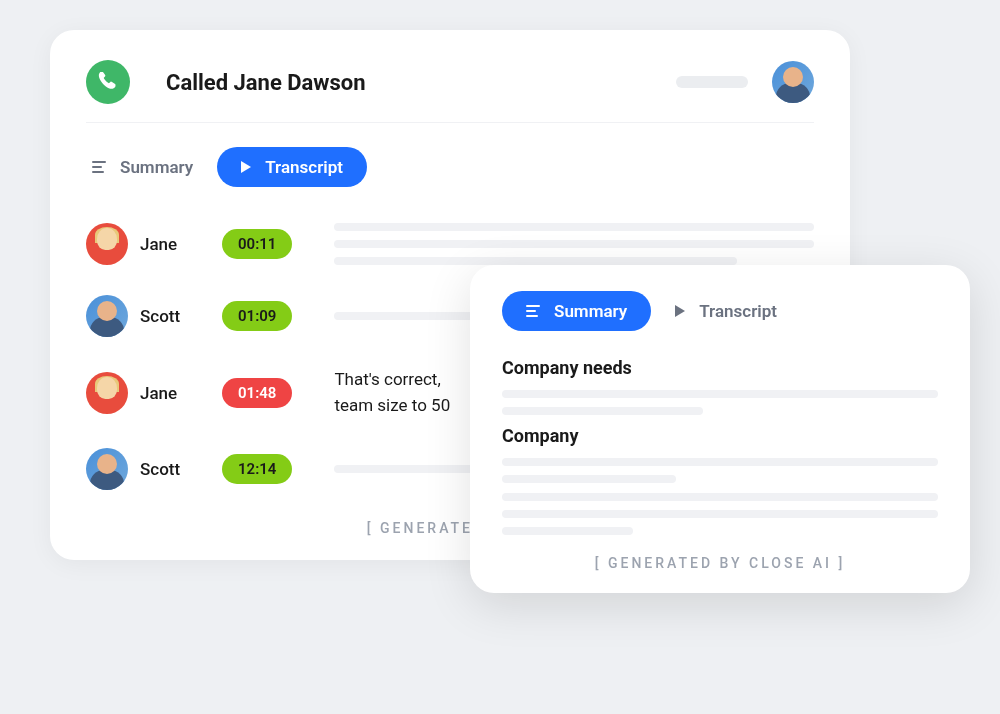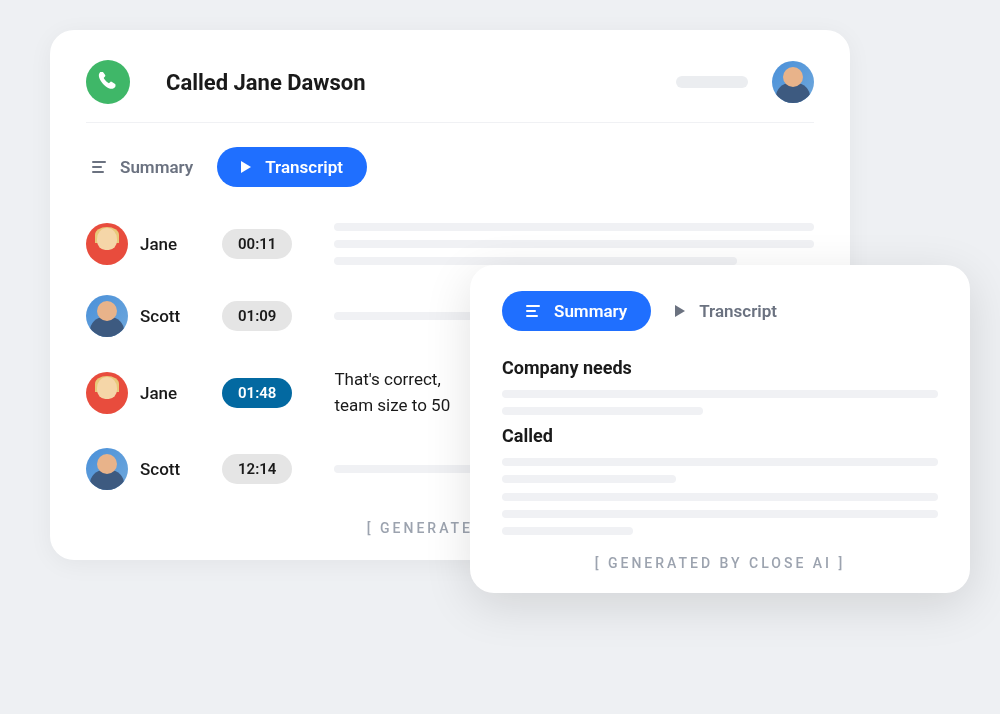--- a/index.html
+++ b/index.html
@@ -181,25 +181,25 @@
     .time-pill {
       padding: 6px 16px;
       border-radius: 999px;
       font-size: 15px;
       font-weight: 600;
       min-width: 66px;
       text-align: center;
       flex-shrink: 0;
     }
     .time-pill-default {
-      background: #e5e5e5;
+      background: #84cc16;
       color: #1a1a1a;
     }
     .time-pill-active {
-      background: #0369a1;
+      background: #ef4444;
       color: #ffffff;
     }
     .line-stack {
       flex: 1;
       display: flex;
       flex-direction: column;
       gap: 9px;
       padding-left: 30px;
     }
     .skeleton-line {
@@ -346,21 +346,21 @@
       <span>Transcript</span>
     </div>
   </div>
 
   <div class="section-title">Company needs</div>
   <div class="summary-lines">
     <div class="skeleton-line" style="width:100%"></div>
     <div class="skeleton-line" style="width:46%"></div>
   </div>
 
-  <div class="section-title">Called</div>
+  <div class="section-title">Company</div>
   <div class="summary-lines">
     <div class="skeleton-line" style="width:100%"></div>
     <div class="skeleton-line" style="width:40%"></div>
   </div>
 
   <div class="summary-lines">
     <div class="skeleton-line" style="width:100%"></div>
     <div class="skeleton-line" style="width:100%"></div>
     <div class="skeleton-line" style="width:30%"></div>
   </div>

